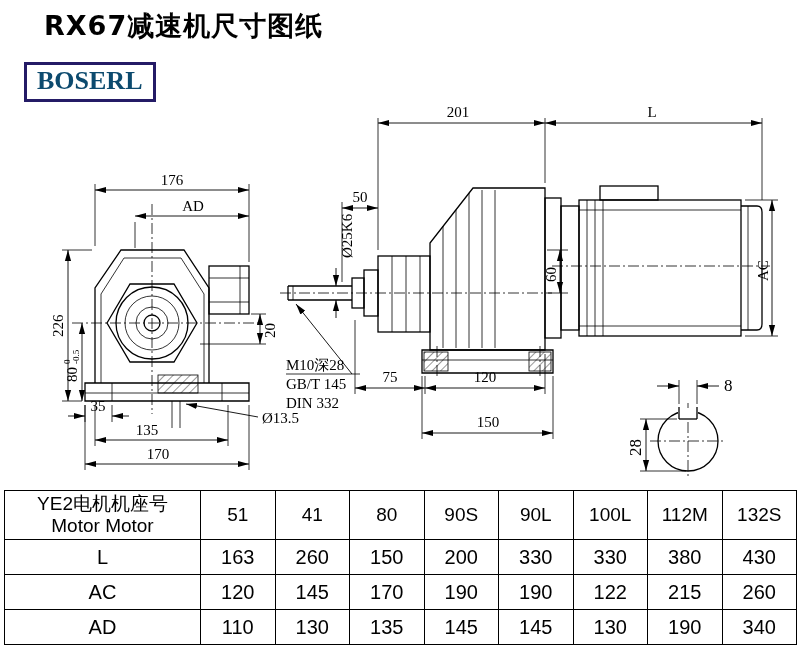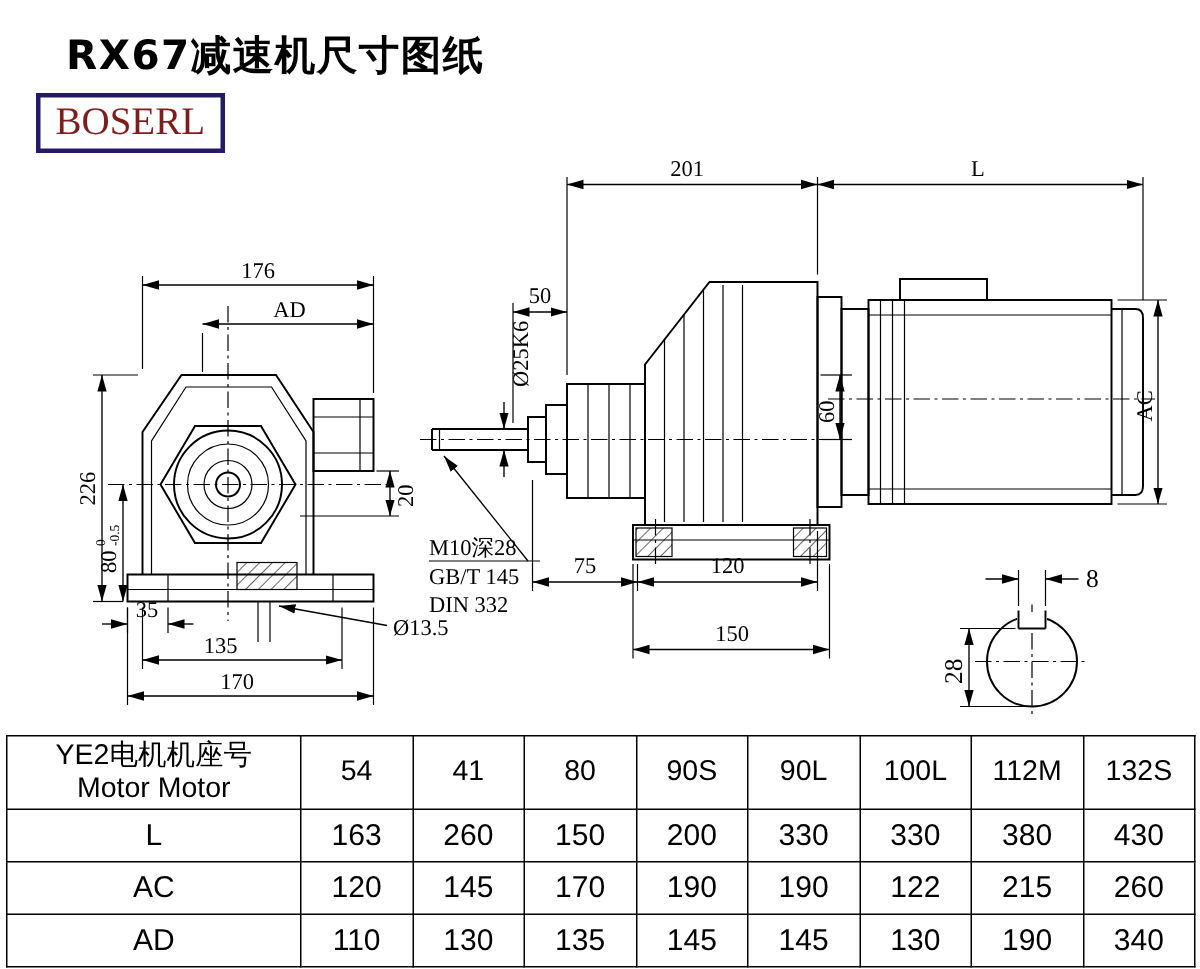--- a/index.html
+++ b/index.html
@@ -1,22 +1,22 @@
 <!DOCTYPE html>
 <html><head>
 <meta charset="utf-8">
 <style>
   html,body { margin:0; padding:0; background:#ffffff; }
   body { width:800px; height:646px; position:relative; font-family:"Liberation Sans", sans-serif; color:#000; overflow:hidden; }
 
-  .title { position:absolute; left:44px; top:19px; font-size:27px; font-weight:bold;
+  .title { position:absolute; left:44px; top:8px; font-size:27px; font-weight:bold;
            font-family:"DejaVu Sans", sans-serif; letter-spacing:1px; }
   .logo  { position:absolute; left:24px; top:62px; border:3px solid #241b66; background:#fff;
-           padding:1px 10px 3px 10px; font-family:"Liberation Serif", serif; font-weight:normal;
-           font-size:26px; color:#7f1d1d; }
+           padding:1px 10px 3px 10px; font-family:"Liberation Serif", serif; font-weight:bold;
+           font-size:26px; color:#0c4a6e; }
 
   .drawing { position:absolute; left:0; top:98px; }
 
   
   .ln   { fill:none; stroke:#000; stroke-width:1.3; }
   .thin { fill:none; stroke:#000; stroke-width:0.8; }
   .cl   { fill:none; stroke:#000; stroke-width:0.8; stroke-dasharray:11 3 2 3; }
   .dim  { fill:none; stroke:#000; stroke-width:0.9; }
   .ext  { fill:none; stroke:#000; stroke-width:0.8; }
   text.dtx { font-family:"Liberation Serif", serif; font-size:15px; fill:#000; }
@@ -244,21 +244,21 @@
       <col style="width:74.5px">
       <col style="width:74.5px">
       <col style="width:74.5px">
   </colgroup>
   <tbody>
     <tr>
       <td class="hd">
         <div>YE2电机机座号</div>
         <div>Motor Motor</div>
       </td>
-      <td class="hd">54</td>
+      <td class="hd">51</td>
       <td class="hd">41</td>
       <td class="hd">80</td>
       <td class="hd">90S</td>
       <td class="hd">90L</td>
       <td class="hd">100L</td>
       <td class="hd">112M</td>
       <td class="hd">132S</td>
     </tr>
     <tr>
       <td>L</td>

